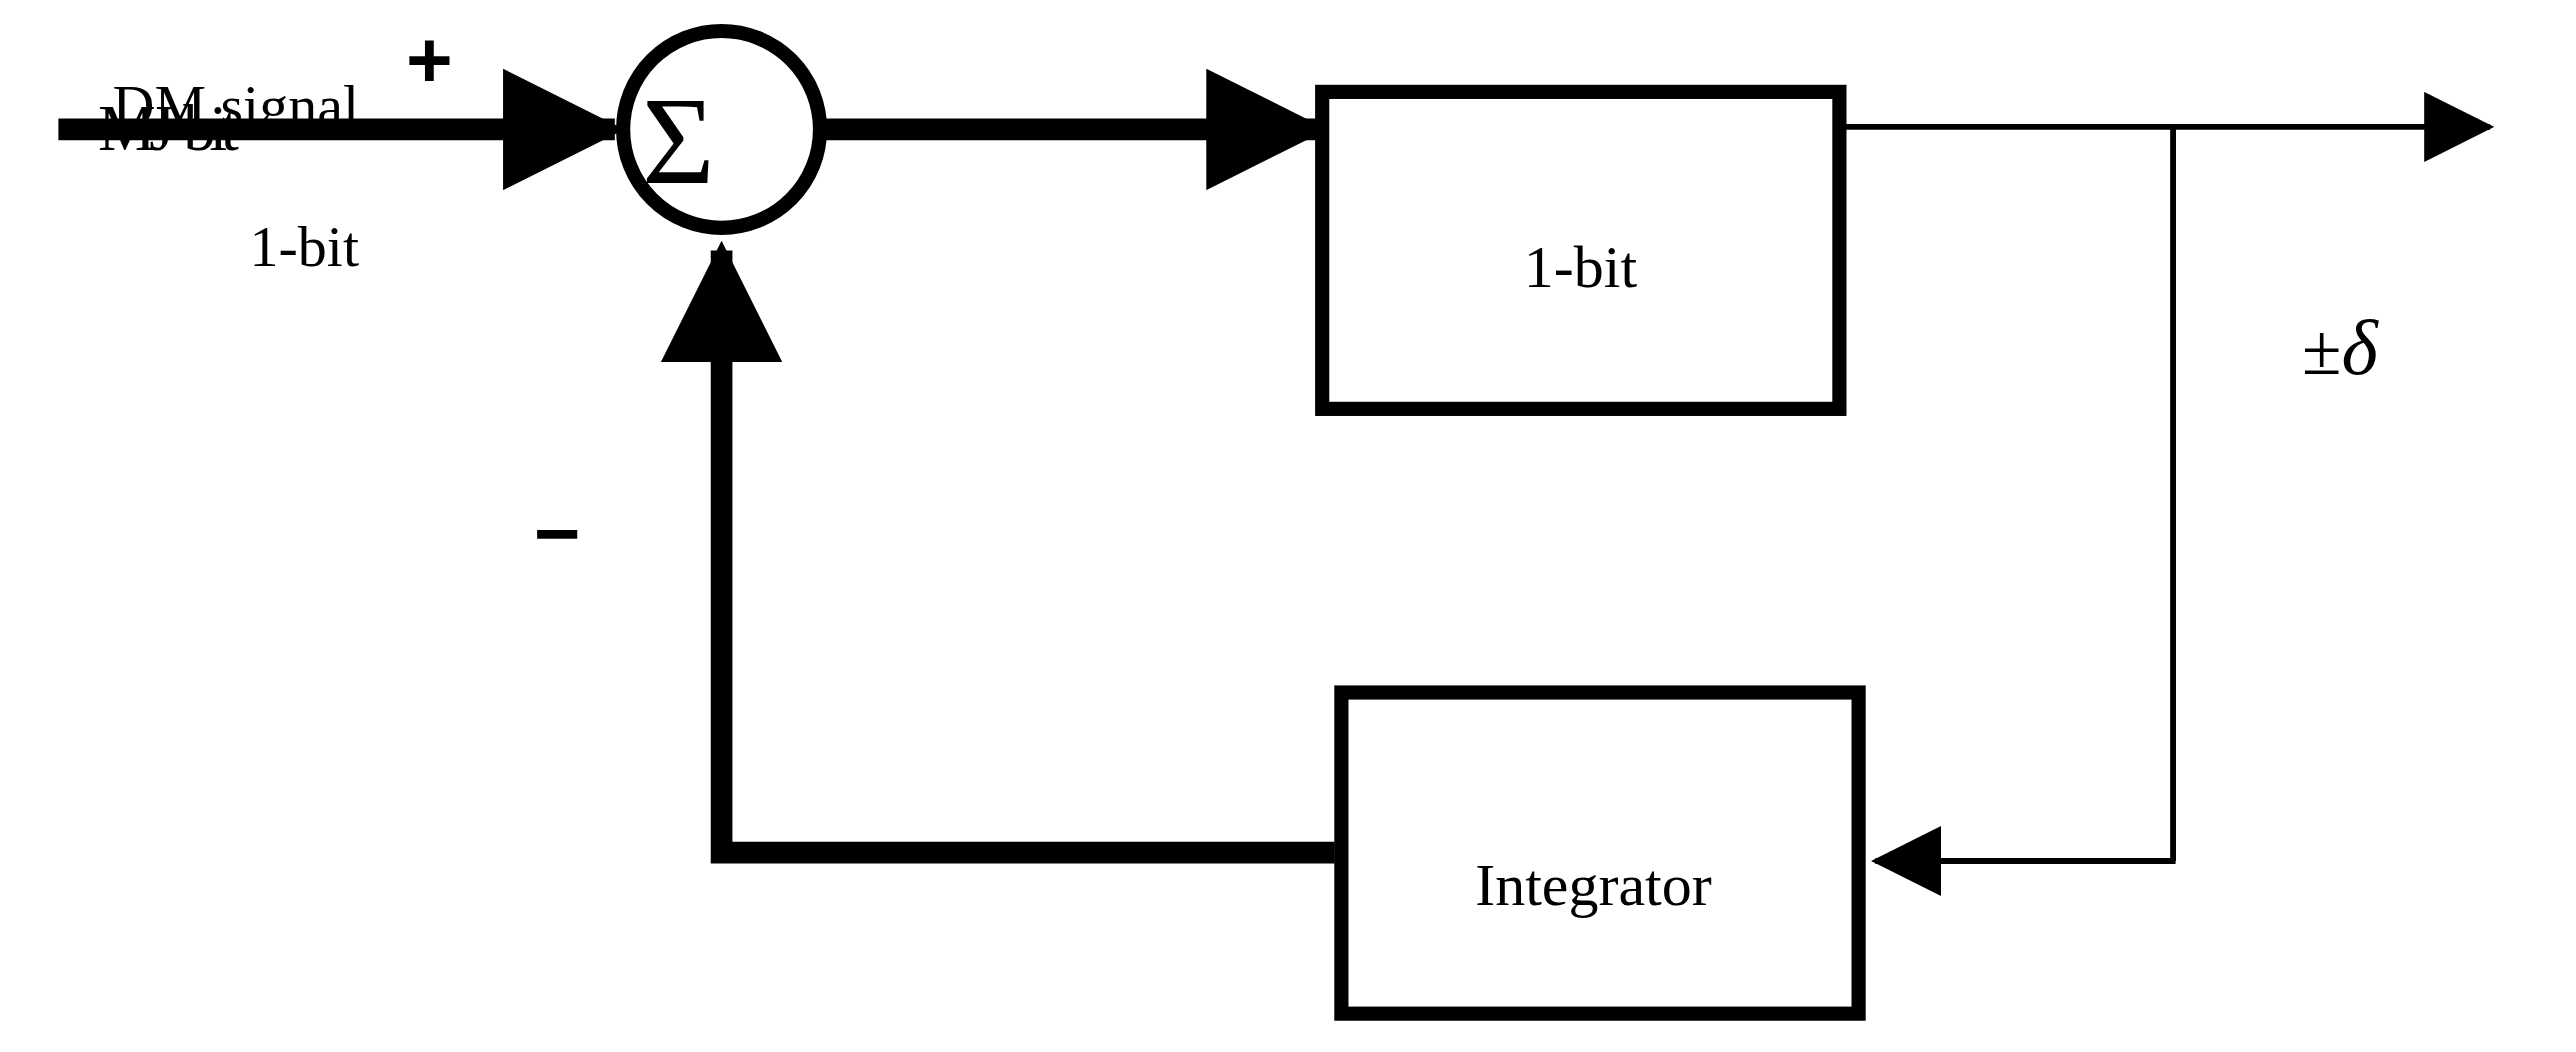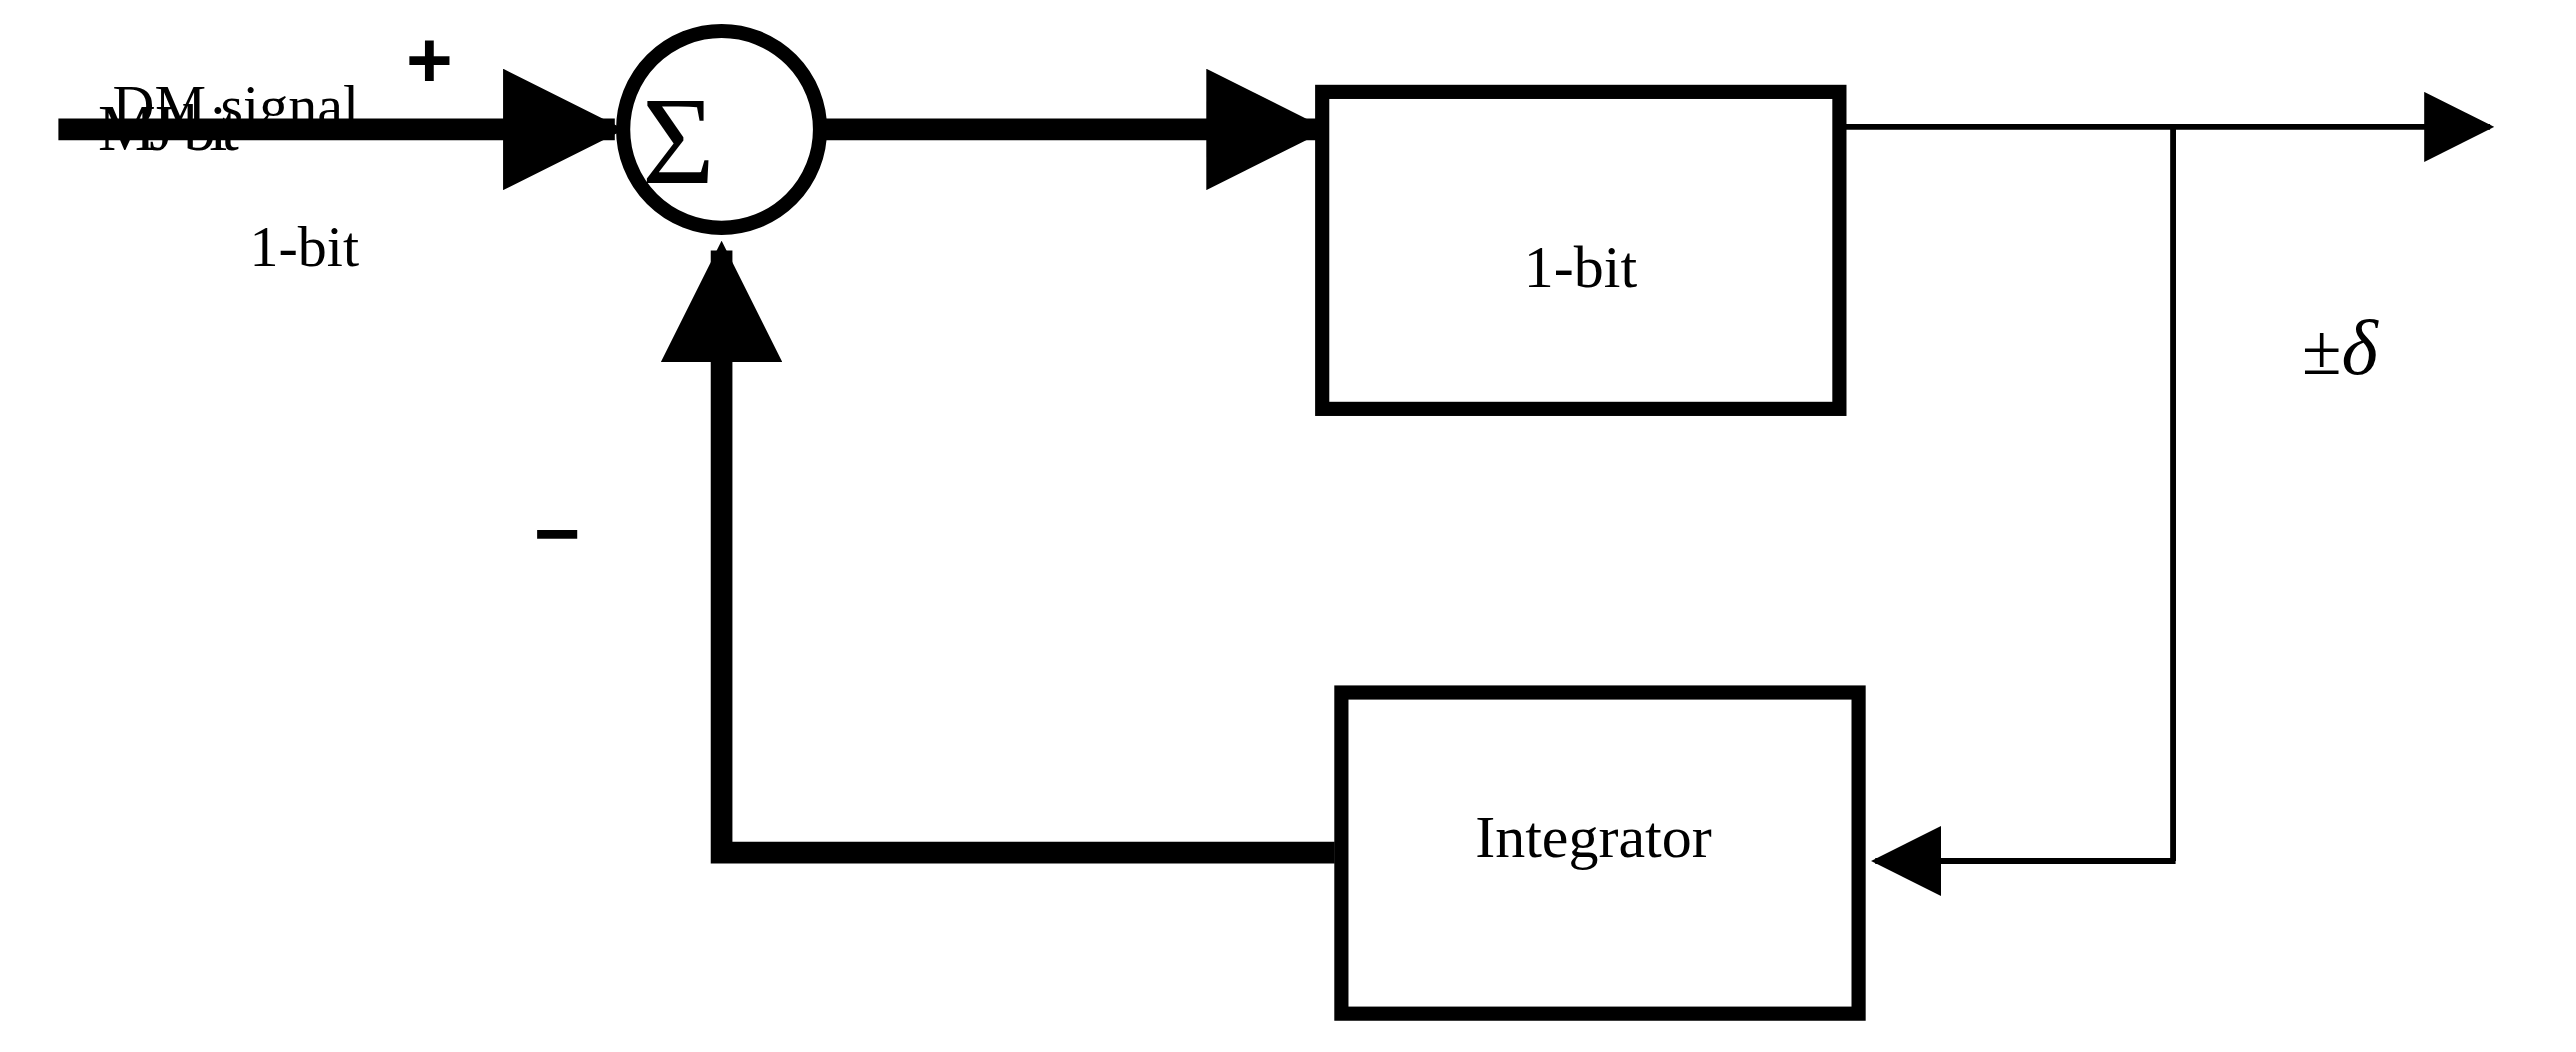--- a/index.html
+++ b/index.html
@@ -73,21 +73,21 @@
     line-height: 1.22;
     white-space: pre-line;
   }
   .lbl-quantizer {
     left: 1326px;
     top: 158px;
     width: 509px;
   }
   .lbl-integrator {
     left: 1335px;
-    top: 801px;
+    top: 849px;
     width: 517px;
     text-align: center;
   }
   .lbl-dm {
     left: 2194px;
     top: 18.4px;
     width: 359px;
     font-size: 58px;
     text-align: right;
     line-height: 1.22;

